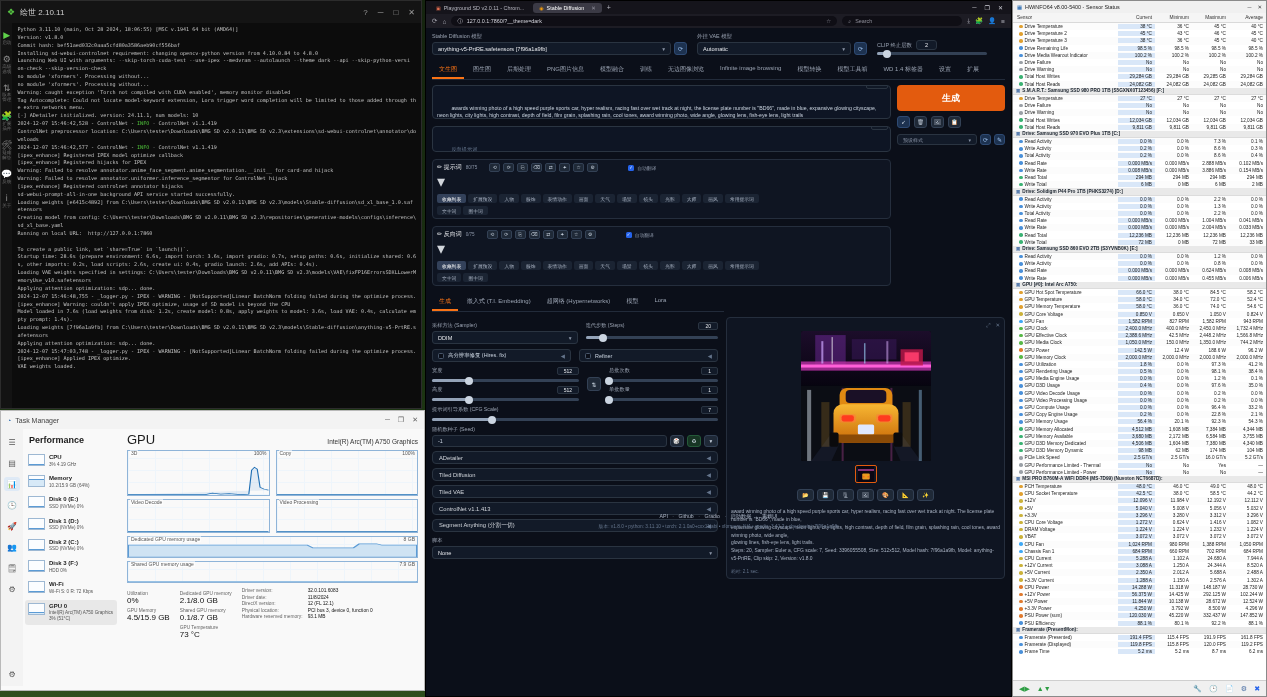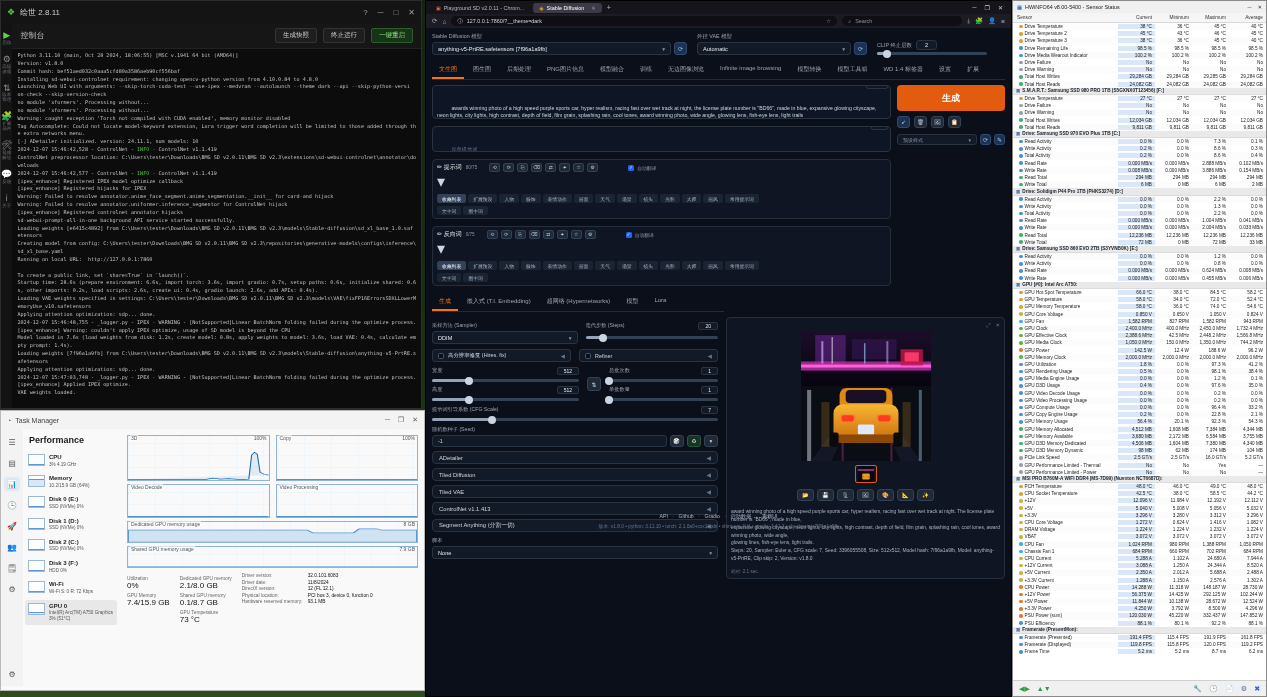--- a/index.html
+++ b/index.html
@@ -174,47 +174,39 @@
   .hw-tools .right{margin-left:auto;display:flex;gap:7px;color:#4a6fa5;}
 
   .nw{white-space:nowrap;}
 </style>
 </head>
 <body>
 
 <div class="win" id="launcher">
   <div class="lt-bar">
     <span class="leaf">❖</span>
-    <span>绘世 2.8.11</span>
+    <span>绘世 2.10.11</span>
     <span class="lt-ctrl">
       <span>?</span>
       <span>─</span>
       <span>□</span>
       <span>✕</span>
     </span>
   </div>
   <div class="l-body">
     <div class="l-side" id="launcher-side">
         <div class="it on"><span>▶</span><span class="lb">启动</span></div>
         <div class="it"><span>⚙</span><span class="lb">高级选项</span></div>
         <div class="it"><span>⇅</span><span class="lb">版本管理</span></div>
         <div class="it"><span>🧩</span><span class="lb">扩展插件</span></div>
         <div class="it"><span>🛠</span><span class="lb">疑难解答</span></div>
         <div class="it"><span>💬</span><span class="lb">反馈</span></div>
         <div class="it"><span>ℹ</span><span class="lb">关于</span></div>
       </div>
     <div class="l-main">
-      <div class="l-tool">
-        <span class="ttl">控制台</span>
-        <span class="btns" id="launcher-btns">
-            <button>生成快照</button>
-            <button>终止运行</button>
-            <button class="run">一键重启</button>
-          </span>
-      </div>
       <div class="console" id="console-out"><div>Python 3.11.10 (main, Oct 28 2024, 18:06:55) [MSC v.1941 64 bit (AMD64)]</div><div>Version: v1.8.0</div><div>Commit hash: bef51aed032c0aaa5cfd80a3586aeb90cf556baf</div><div>Installing sd-webui-controlnet requirement: changing opencv-python version from 4.10.0.84 to 4.8.0</div><div>Launching Web UI with arguments: --skip-torch-cuda-test --use-ipex --medvram --autolaunch --theme dark --api --skip-python-versi</div><div>on-check --skip-version-check</div><div>no module 'xformers'. Processing without...</div><div>no module 'xformers'. Processing without...</div><div>Warning: caught exception 'Torch not compiled with CUDA enabled', memory monitor disabled</div><div>Tag Autocomplete: Could not locate model-keyword extension, Lora trigger word completion will be limited to those added through th</div><div>e extra networks menu.</div><div>[-] ADetailer initialized. version: 24.11.1, num models: 10</div><div>2024-12-07 15:46:42,528 - ControlNet - <span class="inf">INFO</span> - ControlNet v1.1.419</div><div>ControlNet preprocessor location: C:\Users\tester\Downloads\BMG SD v2.0.11\BMG SD v2.3\extensions\sd-webui-controlnet\annotator\do</div><div>wnloads</div><div>2024-12-07 15:46:42,577 - ControlNet - <span class="inf">INFO</span> - ControlNet v1.1.419</div><div>[ipex_enhance] Registered IPEX model optimize callback</div><div>[ipex_enhance] Registered hijacks for IPEX</div><div>Warning: Failed to resolve annotator.anime_face_segment.anime_segmentation.__init__ for card-and hijack</div><div>Warning: Failed to resolve annotator.uniformer.inference_segmentor for ControlNet hijack</div><div>[ipex_enhance] Registered controlnet annotator hijacks</div><div>sd-webui-prompt-all-in-one background API service started successfully.</div><div>Loading weights [e6415c4892] from C:\Users\tester\Downloads\BMG SD v2.0.11\BMG SD v2.3\models\Stable-diffusion\sd_xl_base_1.0.saf</div><div>etensors</div><div>Creating model from config: C:\Users\tester\Downloads\BMG SD v2.0.11\BMG SD v2.3\repositories\generative-models\configs\inference\</div><div>sd_xl_base.yaml</div><div>Running on local URL:  http://127.0.0.1:7860</div><div> </div><div>To create a public link, set `share=True` in `launch()`.</div><div>Startup time: 28.6s (prepare environment: 6.6s, import torch: 3.6s, import gradio: 0.7s, setup paths: 0.6s, initialize shared: 0.6</div><div>s, other imports: 0.2s, load scripts: 2.6s, create ui: 0.4s, gradio launch: 2.6s, add APIs: 0.4s).</div><div>Loading VAE weights specified in settings: C:\Users\tester\Downloads\BMG SD v2.0.11\BMG SD v2.3\models\VAE\fixFP16ErrorsSDXLLowerM</div><div>emoryUse_v10.safetensors</div><div>Applying attention optimization: sdp... done.</div><div>2024-12-07 15:46:48,755 - _logger.py - IPEX - WARNING - [NotSupported]Linear BatchNorm folding failed during the optimize process.</div><div>[ipex_enhance] Warning: couldn't apply IPEX optimize, usage of SD model is beyond the CPU</div><div>Model loaded in 7.6s (load weights from disk: 1.2s, create model: 0.8s, apply weights to model: 3.6s, load VAE: 0.4s, calculate em</div><div>pty prompt: 1.4s).</div><div>Loading weights [7f96a1a9fb] from C:\Users\tester\Downloads\BMG SD v2.0.11\BMG SD v2.3\models\Stable-diffusion\anything-v5-PrtRE.s</div><div>afetensors</div><div>Applying attention optimization: sdp... done.</div><div>2024-12-07 15:47:03,748 - _logger.py - IPEX - WARNING - [NotSupported]Linear BatchNorm folding failed during the optimize process.</div><div>[ipex_enhance] Applied IPEX optimize.</div><div>VAE weights loaded.</div></div>
     </div>
   </div>
 </div>
 
 <div class="win" id="taskman">
   <div class="tm-bar">
     <span class="gauge">◔</span>
     <span>Task Manager</span>
     <span class="tmc">
@@ -306,20 +298,24 @@
               <i style="height: 1.2px;"></i>
             </div>
             <div>
               <div class="nm">GPU 0</div>
               <div class="sb">Intel(R) Arc(TM) A750 Graphics  3% (51°C)</div>
             </div>
           </div>
         </div>
     </div>
     <div class="tm-main">
+      <div class="tm-title">
+        <span class="big">GPU</span>
+        <span class="dev">Intel(R) Arc(TM) A750 Graphics</span>
+      </div>
       <div class="g-row">
         <div class="g-box">
           <span class="g-lab">3D</span>
           <span class="g-scale">100%</span>
           <svg viewBox="0 0 100 46" preserveAspectRatio="none">
               <path d="M0,45.5 L55,45.5 L60,44 L66,45 L72,44.5 L80,45.5 L86,45 L88,20 L90,17 L92,19 L94,38 L97,40 L100,41" fill="rgba(91,155,213,.15)" stroke="#1f6fb4" stroke-width="0.8"></path>
             </svg>
         </div>
         <div class="g-box">
           <span class="g-lab">Copy</span>
@@ -359,21 +355,21 @@
           <svg viewBox="0 0 100 22" preserveAspectRatio="none">
               <path d="M0,21.3 L100,21.3 L100,22 L0,22 Z" fill="#cfe3f3" stroke="#5b9bd5" stroke-width="0.5"></path>
             </svg>
         </div>
       </div>
       <div class="tm-stats">
         <div class="st-col" id="tm-col1">
             <div class="lab">Utilization</div>
             <div class="val">0%</div>
             <div class="lab">GPU Memory</div>
-            <div class="val">7.4/15.9 GB</div>
+            <div class="val">4.5/15.9 GB</div>
           </div>
         <div class="st-col" id="tm-col2">
             <div class="lab">Dedicated GPU memory</div>
             <div class="val">2.1/8.0 GB</div>
             <div class="lab">Shared GPU memory</div>
             <div class="val">0.1/8.7 GB</div>
             <div class="lab">GPU Temperature</div>
             <div class="val">73 °C</div>
           </div>
         <div class="st-drv" id="tm-drv">

